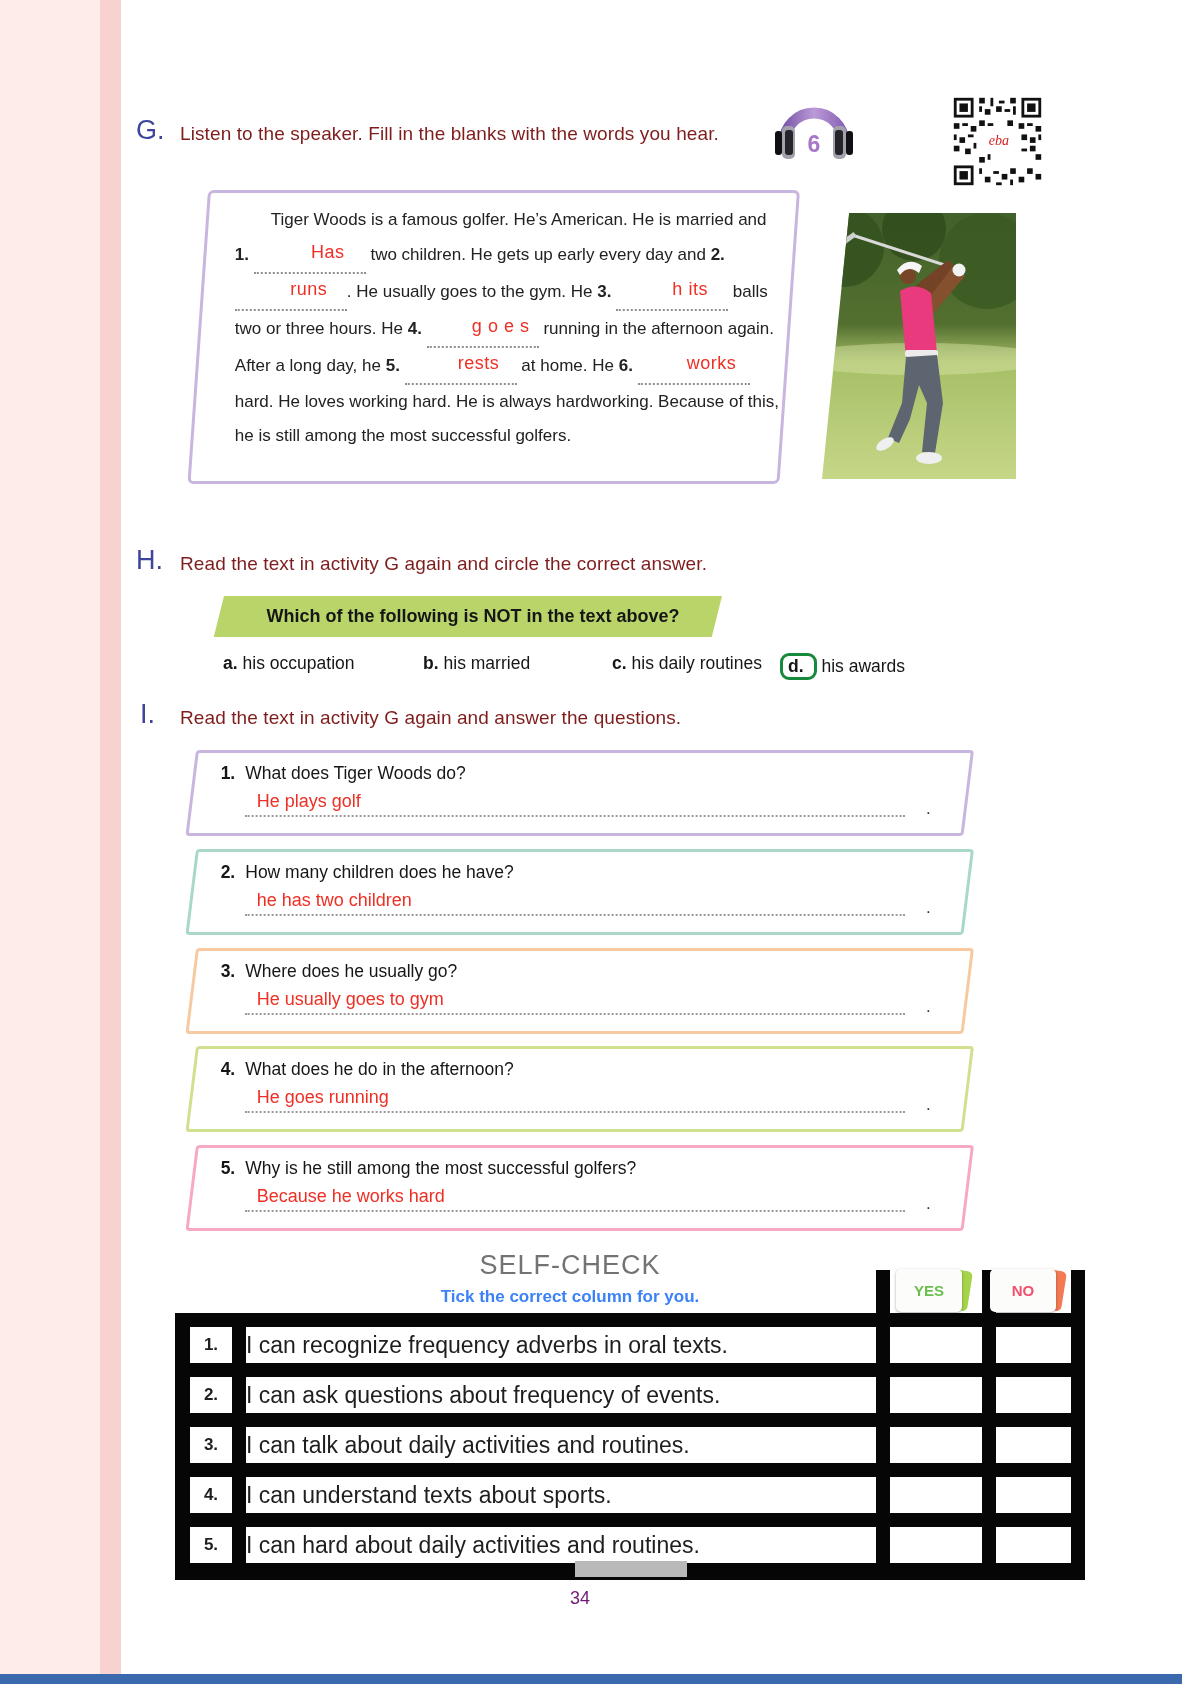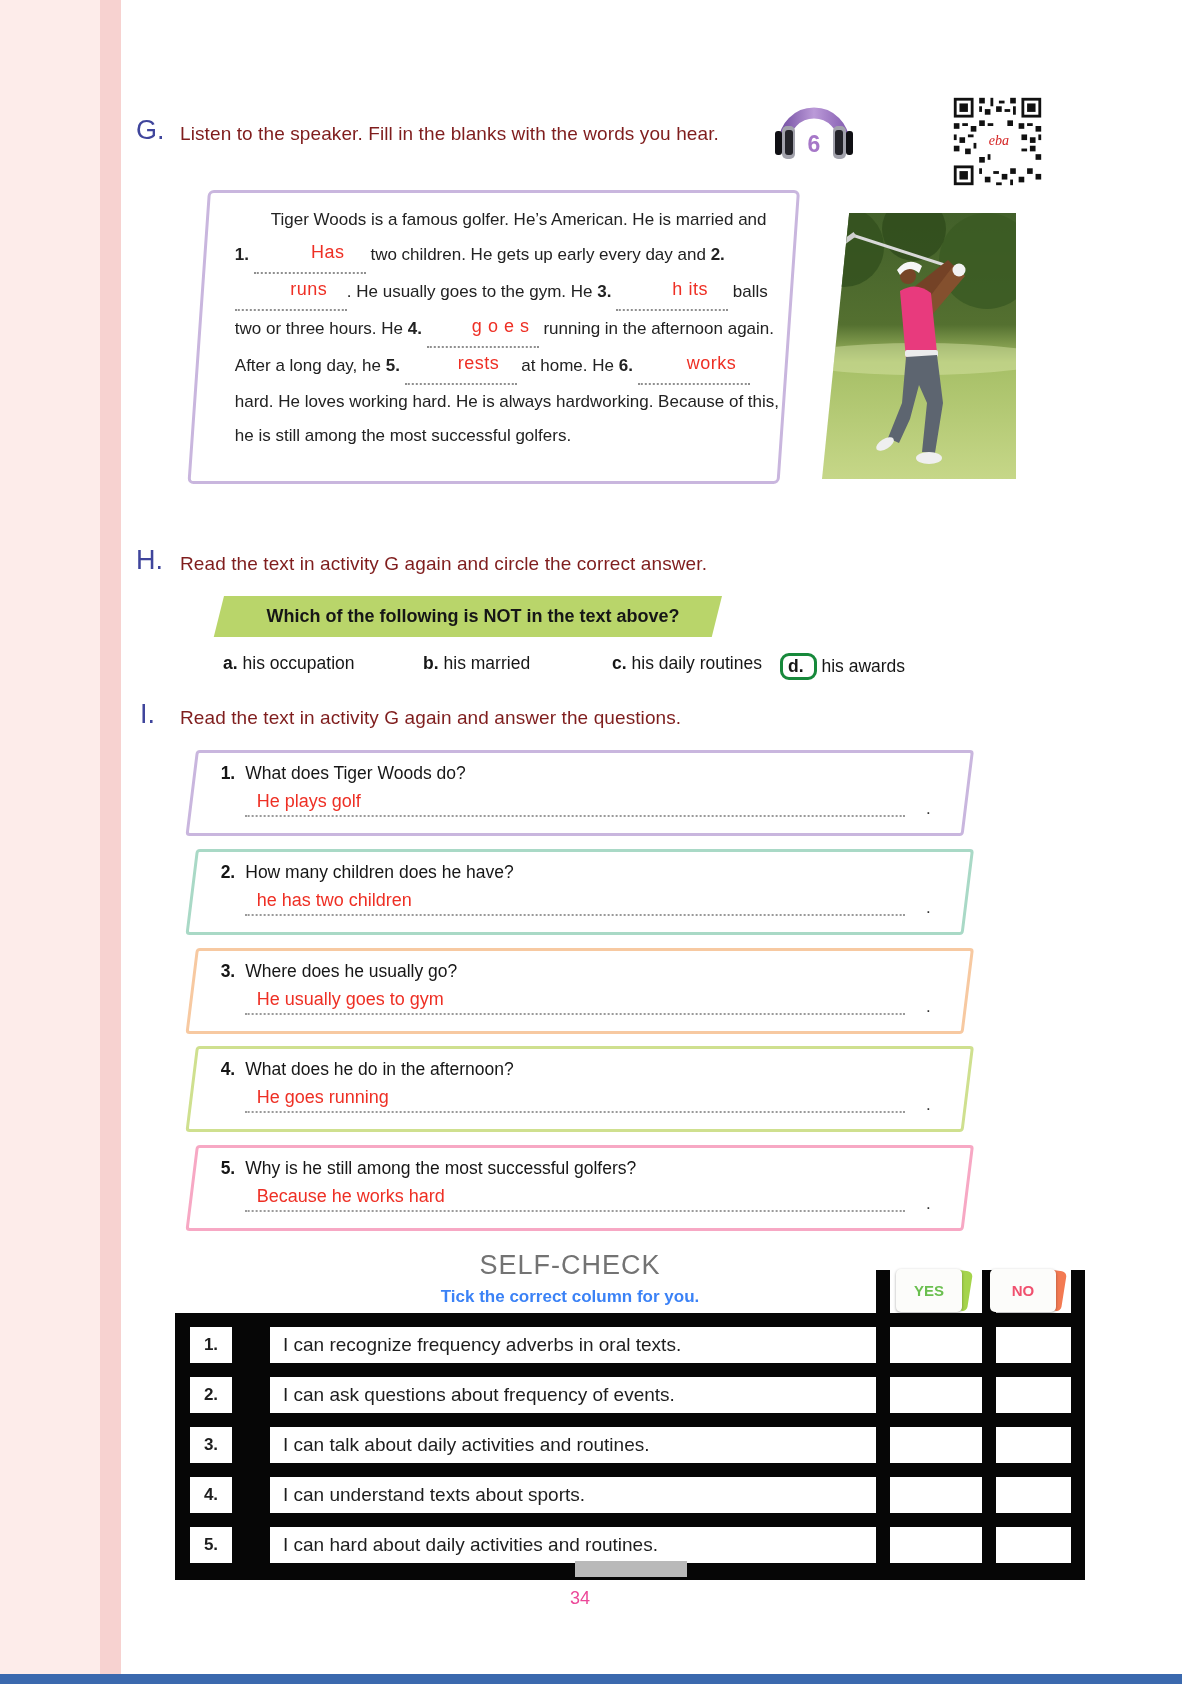--- a/index.html
+++ b/index.html
@@ -66,23 +66,23 @@
   .tab .card{position:absolute;inset:0;background:#fcfcfa;border-radius:5px;
       box-shadow:0 1px 3px rgba(0,0,0,.35);text-align:center;line-height:43px;font-size:15px;font-weight:bold;}
   .tab-yes .card{color:#6abf4f;} .tab-yes .fold{background:#a5d44b;}
   .tab-no  .card{color:#f0506e;} .tab-no  .fold{background:#f37a52;}
 
   .sc-table{position:absolute;left:175px;top:1313px;width:910px;background:#060606;
       display:grid;grid-template-columns:42px 630px 92px 75px;column-gap:14px;row-gap:14px;
       padding:14px 14px 17px 15px;box-sizing:border-box;grid-auto-rows:36px;}
   .sc-cell{background:#ffffff;}
   .sc-num{font-weight:bold;font-size:17px;text-align:center;line-height:36px;}
-  .sc-text{font-size:19px;line-height:36px;padding-left:13px;white-space:nowrap;overflow:hidden;margin-left:24px;}
+  .sc-text{font-size:23px;line-height:36px;white-space:nowrap;overflow:hidden;}
   .sc-notch{position:absolute;left:575px;top:1561px;width:112px;height:16px;background:#b9b9b9;z-index:2;}
-  .page-num{position:absolute;left:0;top:1588px;width:1160px;text-align:center;font-size:18px;color:#ec4899;}
+  .page-num{position:absolute;left:0;top:1588px;width:1160px;text-align:center;font-size:18px;color:#701a75;}
 </style>
 </head>
 <body>
 
 <div class="page">
   <div class="band-light"></div>
   <div class="band-dark"></div>
 
   <div class="sec-letter" style="left:136px;top:115px;">G.</div>
   <div class="sec-instr" style="left:180px;top:123px;">Listen to the speaker. Fill in the blanks with the words you hear.</div>

